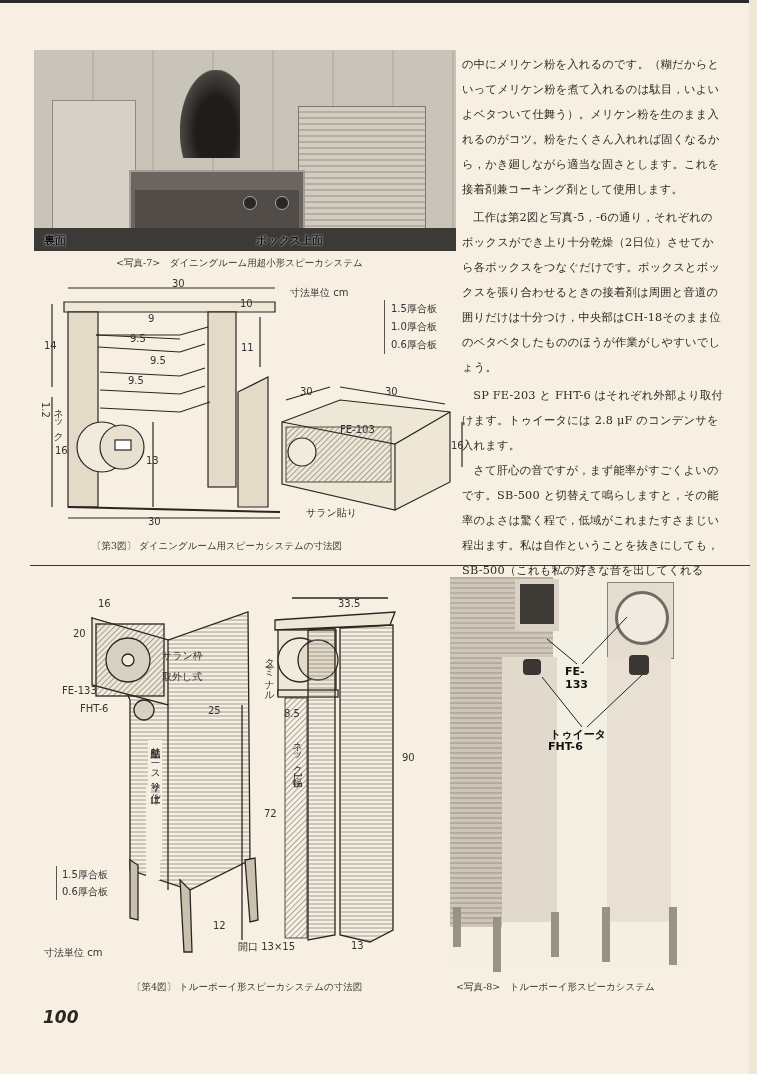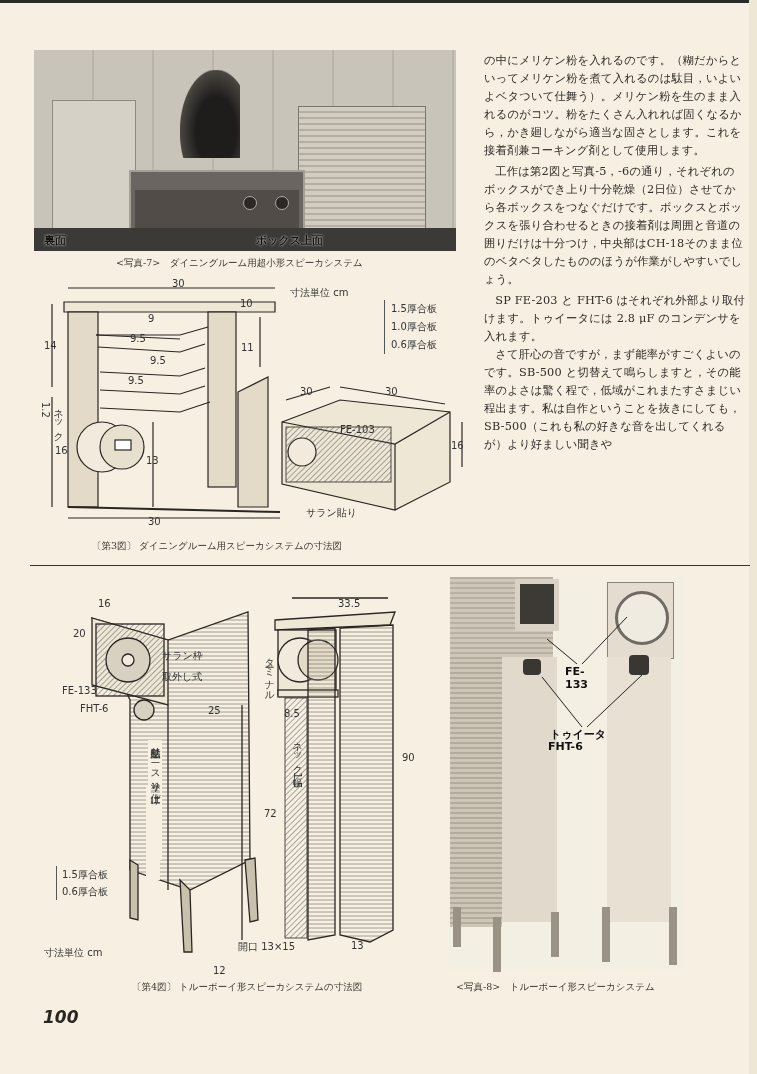--- a/index.html
+++ b/index.html
@@ -16,21 +16,21 @@
   .photo7 .box-left { position:absolute; left:18px; top:50px; width:82px; height:136px; background:#d6d1c6; border:1px solid #8e8a82; }
   .photo7 .box-right { position:absolute; left:264px; top:56px; width:126px; height:130px;
      background: repeating-linear-gradient(0deg,#d3cdc1 0 4px,#b5afa3 4px 6px); border:1px solid #7a766e; }
   .photo7 .amp { position:absolute; left:95px; top:120px; width:172px; height:64px; background:#6a6560; border:2px solid #a39e96; }
   .photo7 .amp .face { position:absolute; left:4px; top:18px; right:4px; bottom:6px; background:#514c47; }
   .photo7 .knob { position:absolute; width:12px; height:12px; border-radius:50%; background:#2a2725; border:1px solid #aaa; top:24px; }
   .photo7 .bird { position:absolute; left:146px; top:20px; width:60px; height:88px; background:radial-gradient(ellipse at 60% 70%,#1f1d1c 0 40%,#4a4641 70%,transparent 72%); }
   .photo7 .lbl { position:absolute; font-family:"DejaVu Sans", sans-serif; font-weight:bold; font-size:11px; color:#111; text-shadow:0 0 2px #fff; }
   .caption { font-family:"DejaVu Serif", serif; font-size:9.5px; color:#3a3530; white-space:nowrap; }
   
-  .col { left:484px; width:262px; font-size:11.3px; line-height:18px; color:#2e2a26; letter-spacing:0.2px; }
+  .col { left:462px; width:262px; font-size:11.3px; line-height:25px; color:#2e2a26; letter-spacing:0.2px; }
   .col p { margin:0; text-indent:0; }
   .col p.ind { text-indent:1em; }
   
   .dlabel { font-family:"DejaVu Sans", sans-serif; font-size:10px; color:#333; white-space:nowrap; }
   .divider { left:30px; top:565px; width:720px; height:1px; background:#3a3530; }
   .pageno { left:43px; top:1007px; font-family:"DejaVu Sans", sans-serif; font-style:italic; font-weight:bold; font-size:17px; color:#2a2622; }
   .photo8 { left:447px; top:577px; width:237px; height:393px; background:#f4efe3; }
   .vtext { writing-mode:vertical-rl; font-family:"DejaVu Sans", sans-serif; font-size:10px; color:#333; }
 </style>
 </head>
@@ -176,21 +176,21 @@
 <div class="abs dlabel" style="left:62px; top:685px;">FE-133</div>
 <div class="abs dlabel" style="left:80px; top:703px;">FHT-6</div>
 <div class="abs dlabel" style="left:208px; top:705px;">25</div>
 <div class="abs vtext" style="left:148px; top:740px; height:120px; background:#f7f0e2;">壁紙貼りニス塗り仕上げ</div>
 <div class="abs dlabel" style="left:338px; top:598px;">33.5</div>
 <div class="abs vtext" style="left:262px; top:650px; height:60px;">ターミナル</div>
 <div class="abs dlabel" style="left:284px; top:708px;">8.5</div>
 <div class="abs vtext" style="left:290px; top:735px; height:60px;">ネック幅 1.5</div>
 <div class="abs dlabel" style="left:402px; top:752px;">90</div>
 <div class="abs dlabel" style="left:264px; top:808px;">72</div>
-<div class="abs dlabel" style="left:213px; top:920px;margin-top:45px;">12</div>
+<div class="abs dlabel" style="left:213px; top:920px;">12</div>
 <div class="abs dlabel" style="left:56px; top:866px; border-left:1px solid #555; padding-left:5px; line-height:17px;">
   <div>1.5厚合板</div>
   <div>0.6厚合板</div>
 </div>
 <div class="abs dlabel" style="left:44px; top:946px;">寸法単位 cm</div>
 <div class="abs dlabel" style="left:238px; top:940px;">開口 13×15</div>
 <div class="abs dlabel" style="left:351px; top:940px;">13</div>
 <div class="abs caption" style="left:132px; top:981px;">〔第4図〕 トルーボーイ形スピーカシステムの寸法図</div>
 
 <div class="abs photo8">

